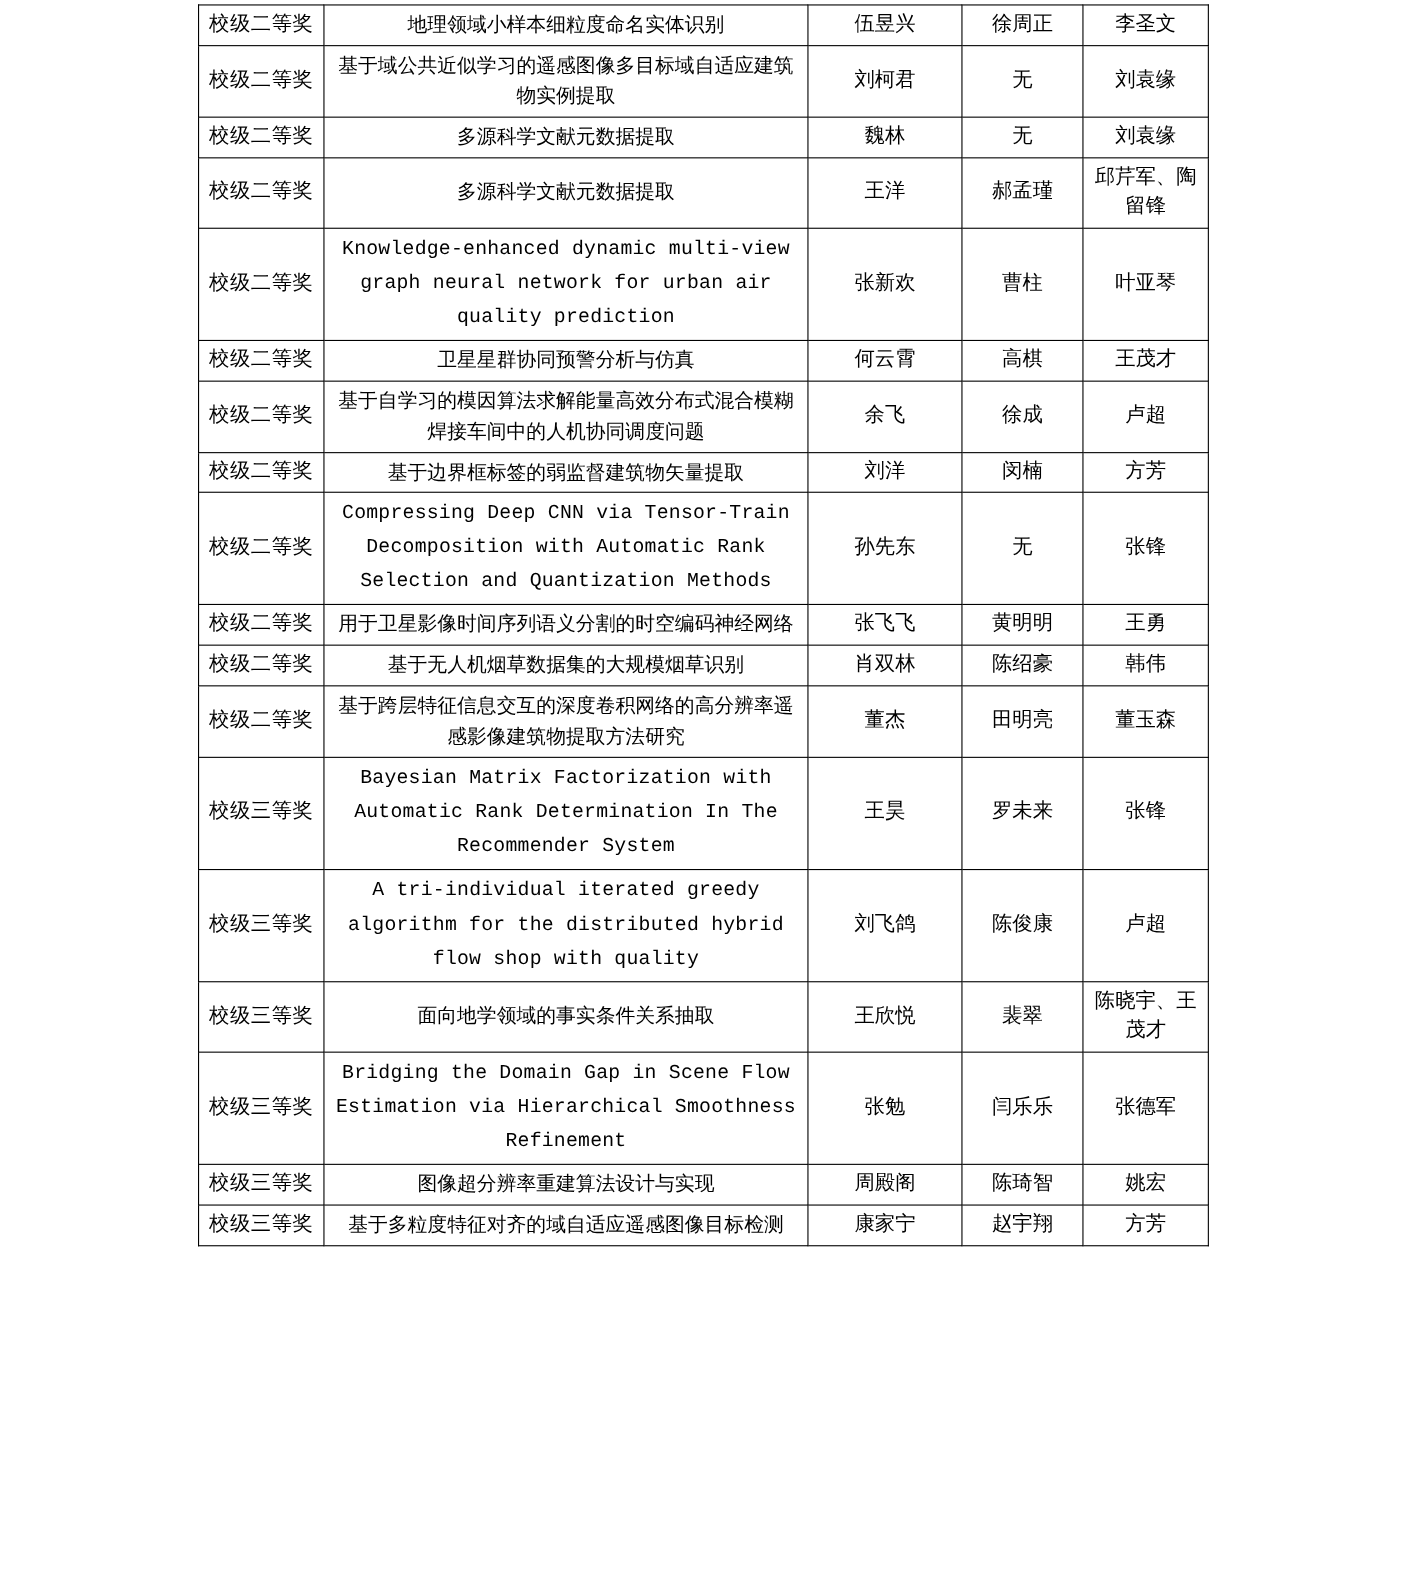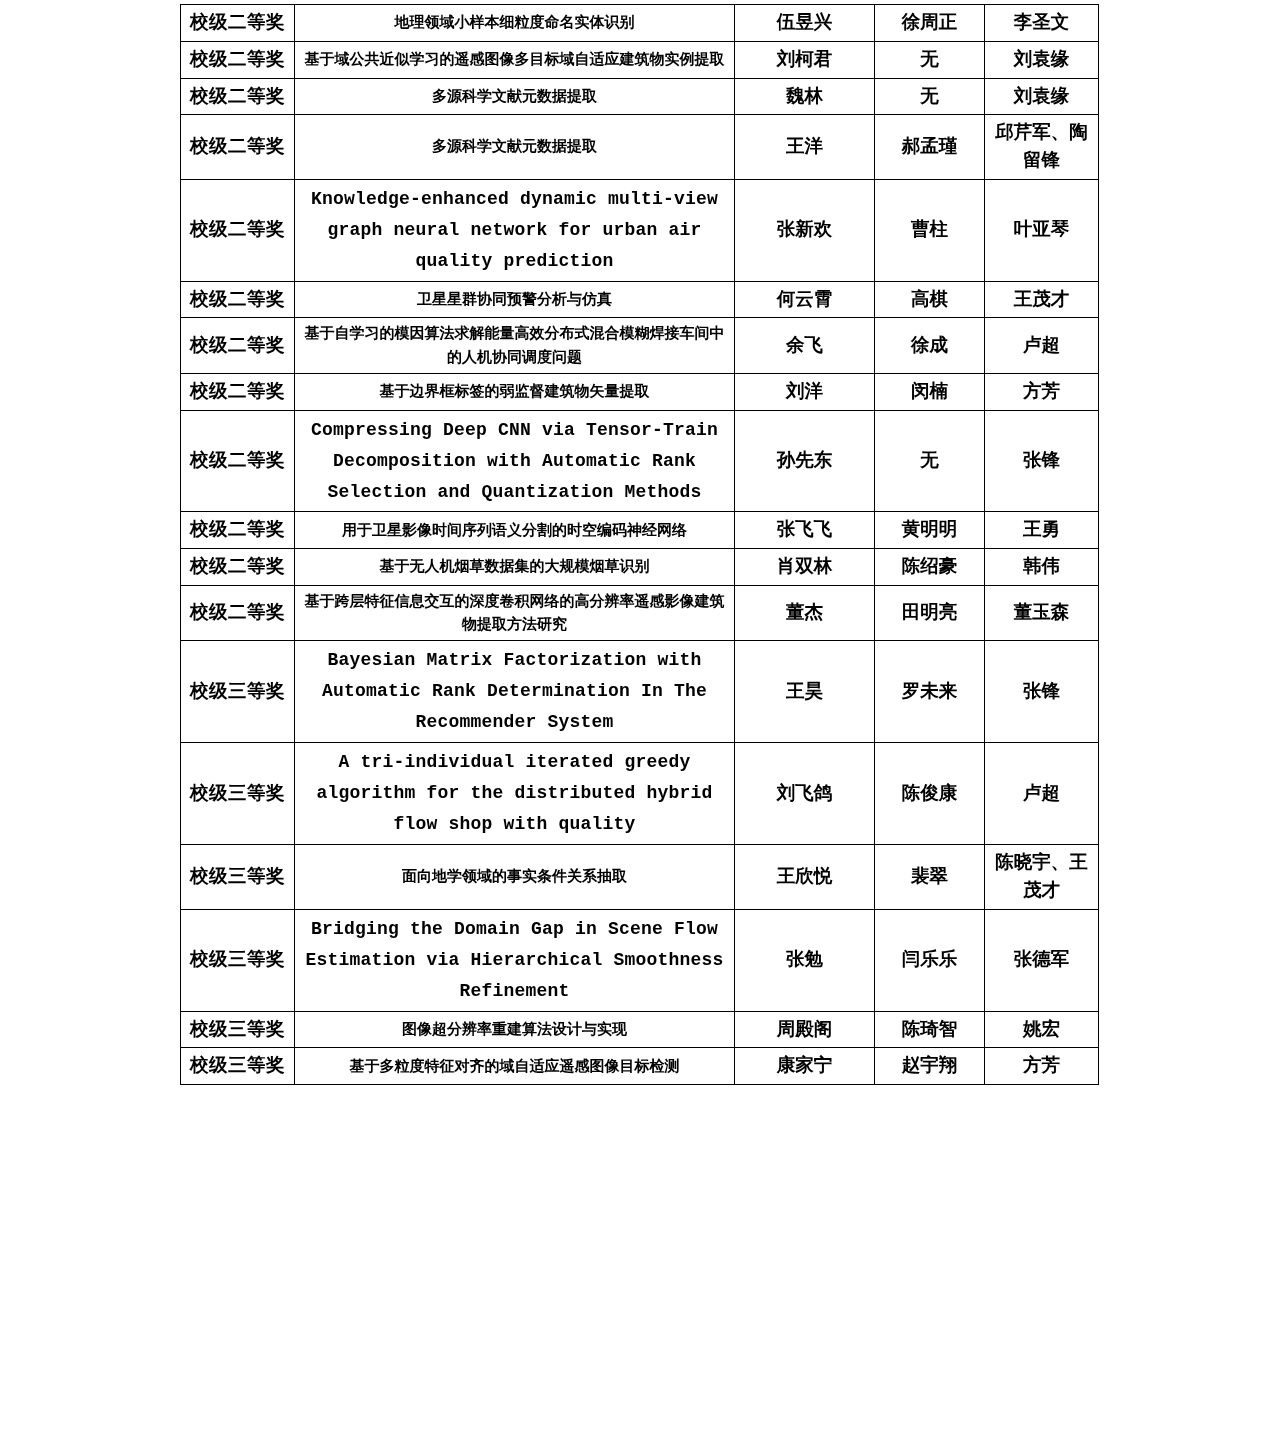--- a/index.html
+++ b/index.html
@@ -11,21 +11,20 @@
     width: 1280px;
     height: 1442px;
     font-family: "Liberation Serif", serif;
     color: #000000;
   }
   .page {
     position: relative;
     width: 1280px;
     height: 1186px;
     box-sizing: border-box;
-    font-weight: bold;
   }
   table.award-table {
     position: absolute;
     left: 180px;
     top: 4px;
     width: 918px;
     border-collapse: collapse;
     table-layout: fixed;
   }
   table.award-table td {
@@ -52,21 +51,21 @@
     font-family: "Liberation Serif", serif;
   }
   .title-cell.latin {
     font-family: "Liberation Mono", monospace;
     font-size: 18px;
     letter-spacing: 0.2px;
     line-height: 1.72;
     text-align: center;
   }
   .title-cell.cjk {
-    font-size: 15px;
+    font-size: 18px;
     line-height: 1.55;
   }
   .name-cell {
     font-size: 18.5px;
   }
 </style>
 </head>
 <body>
 
 <div class="page">

